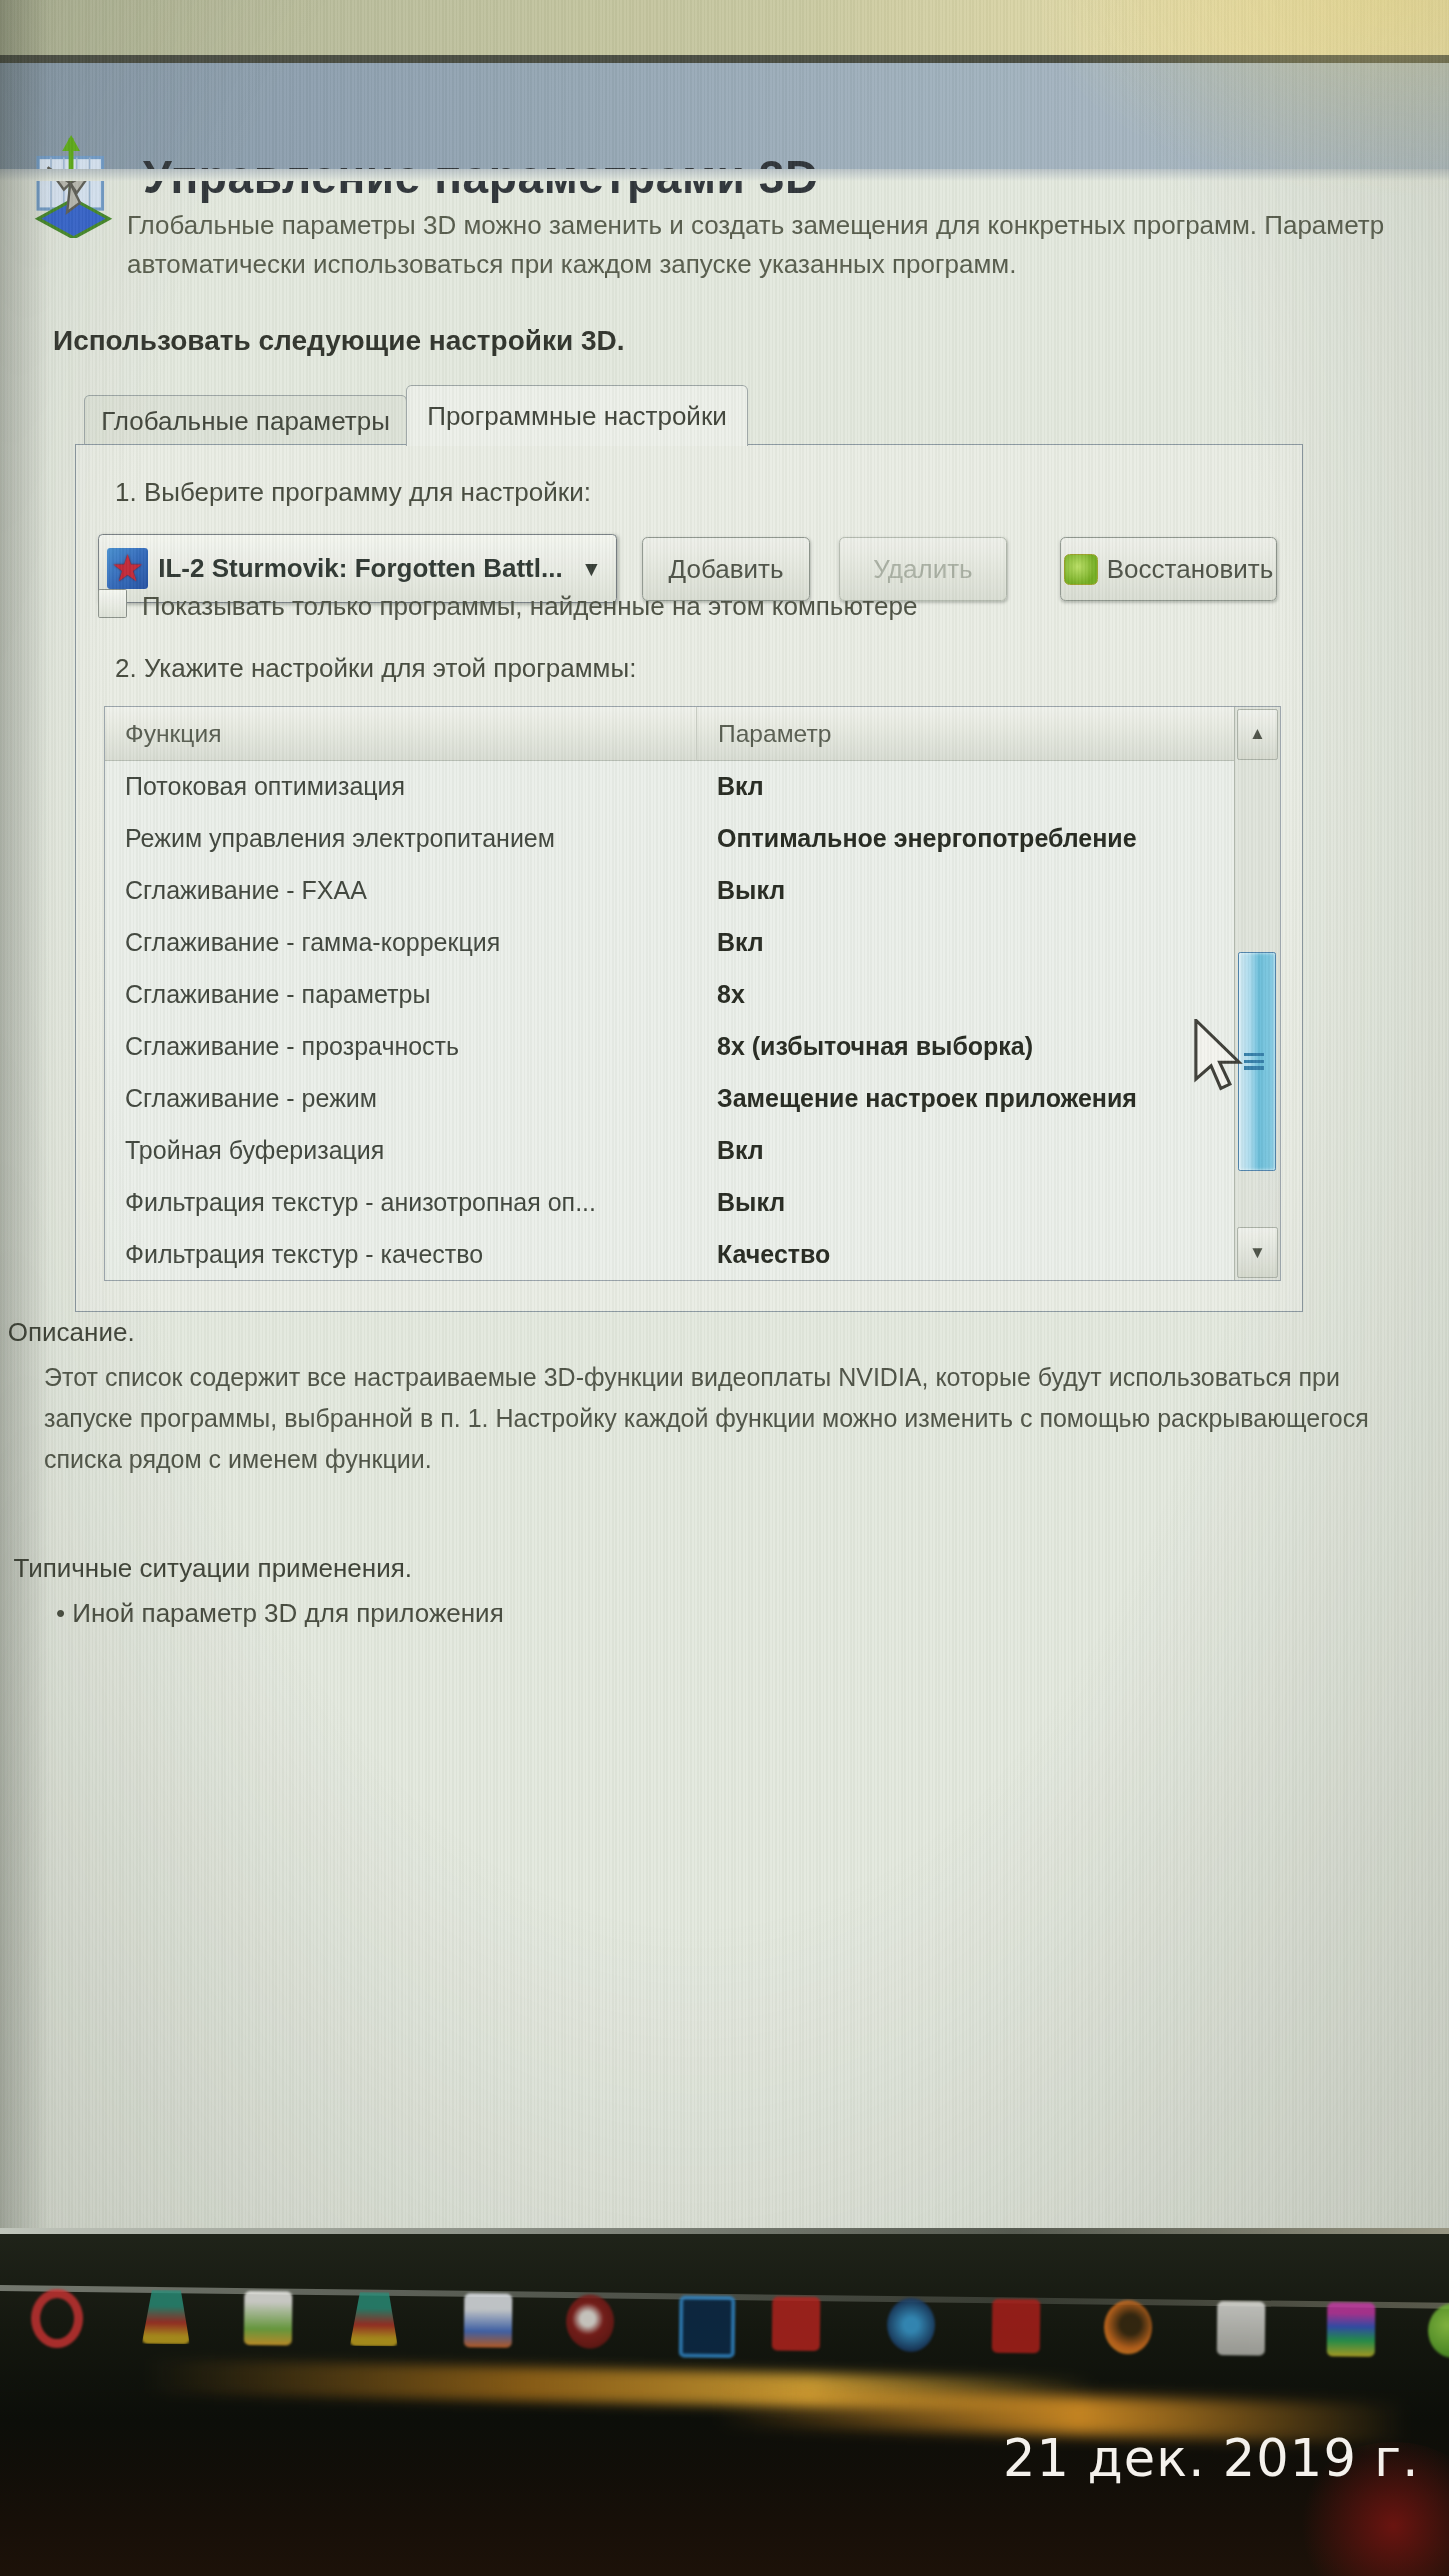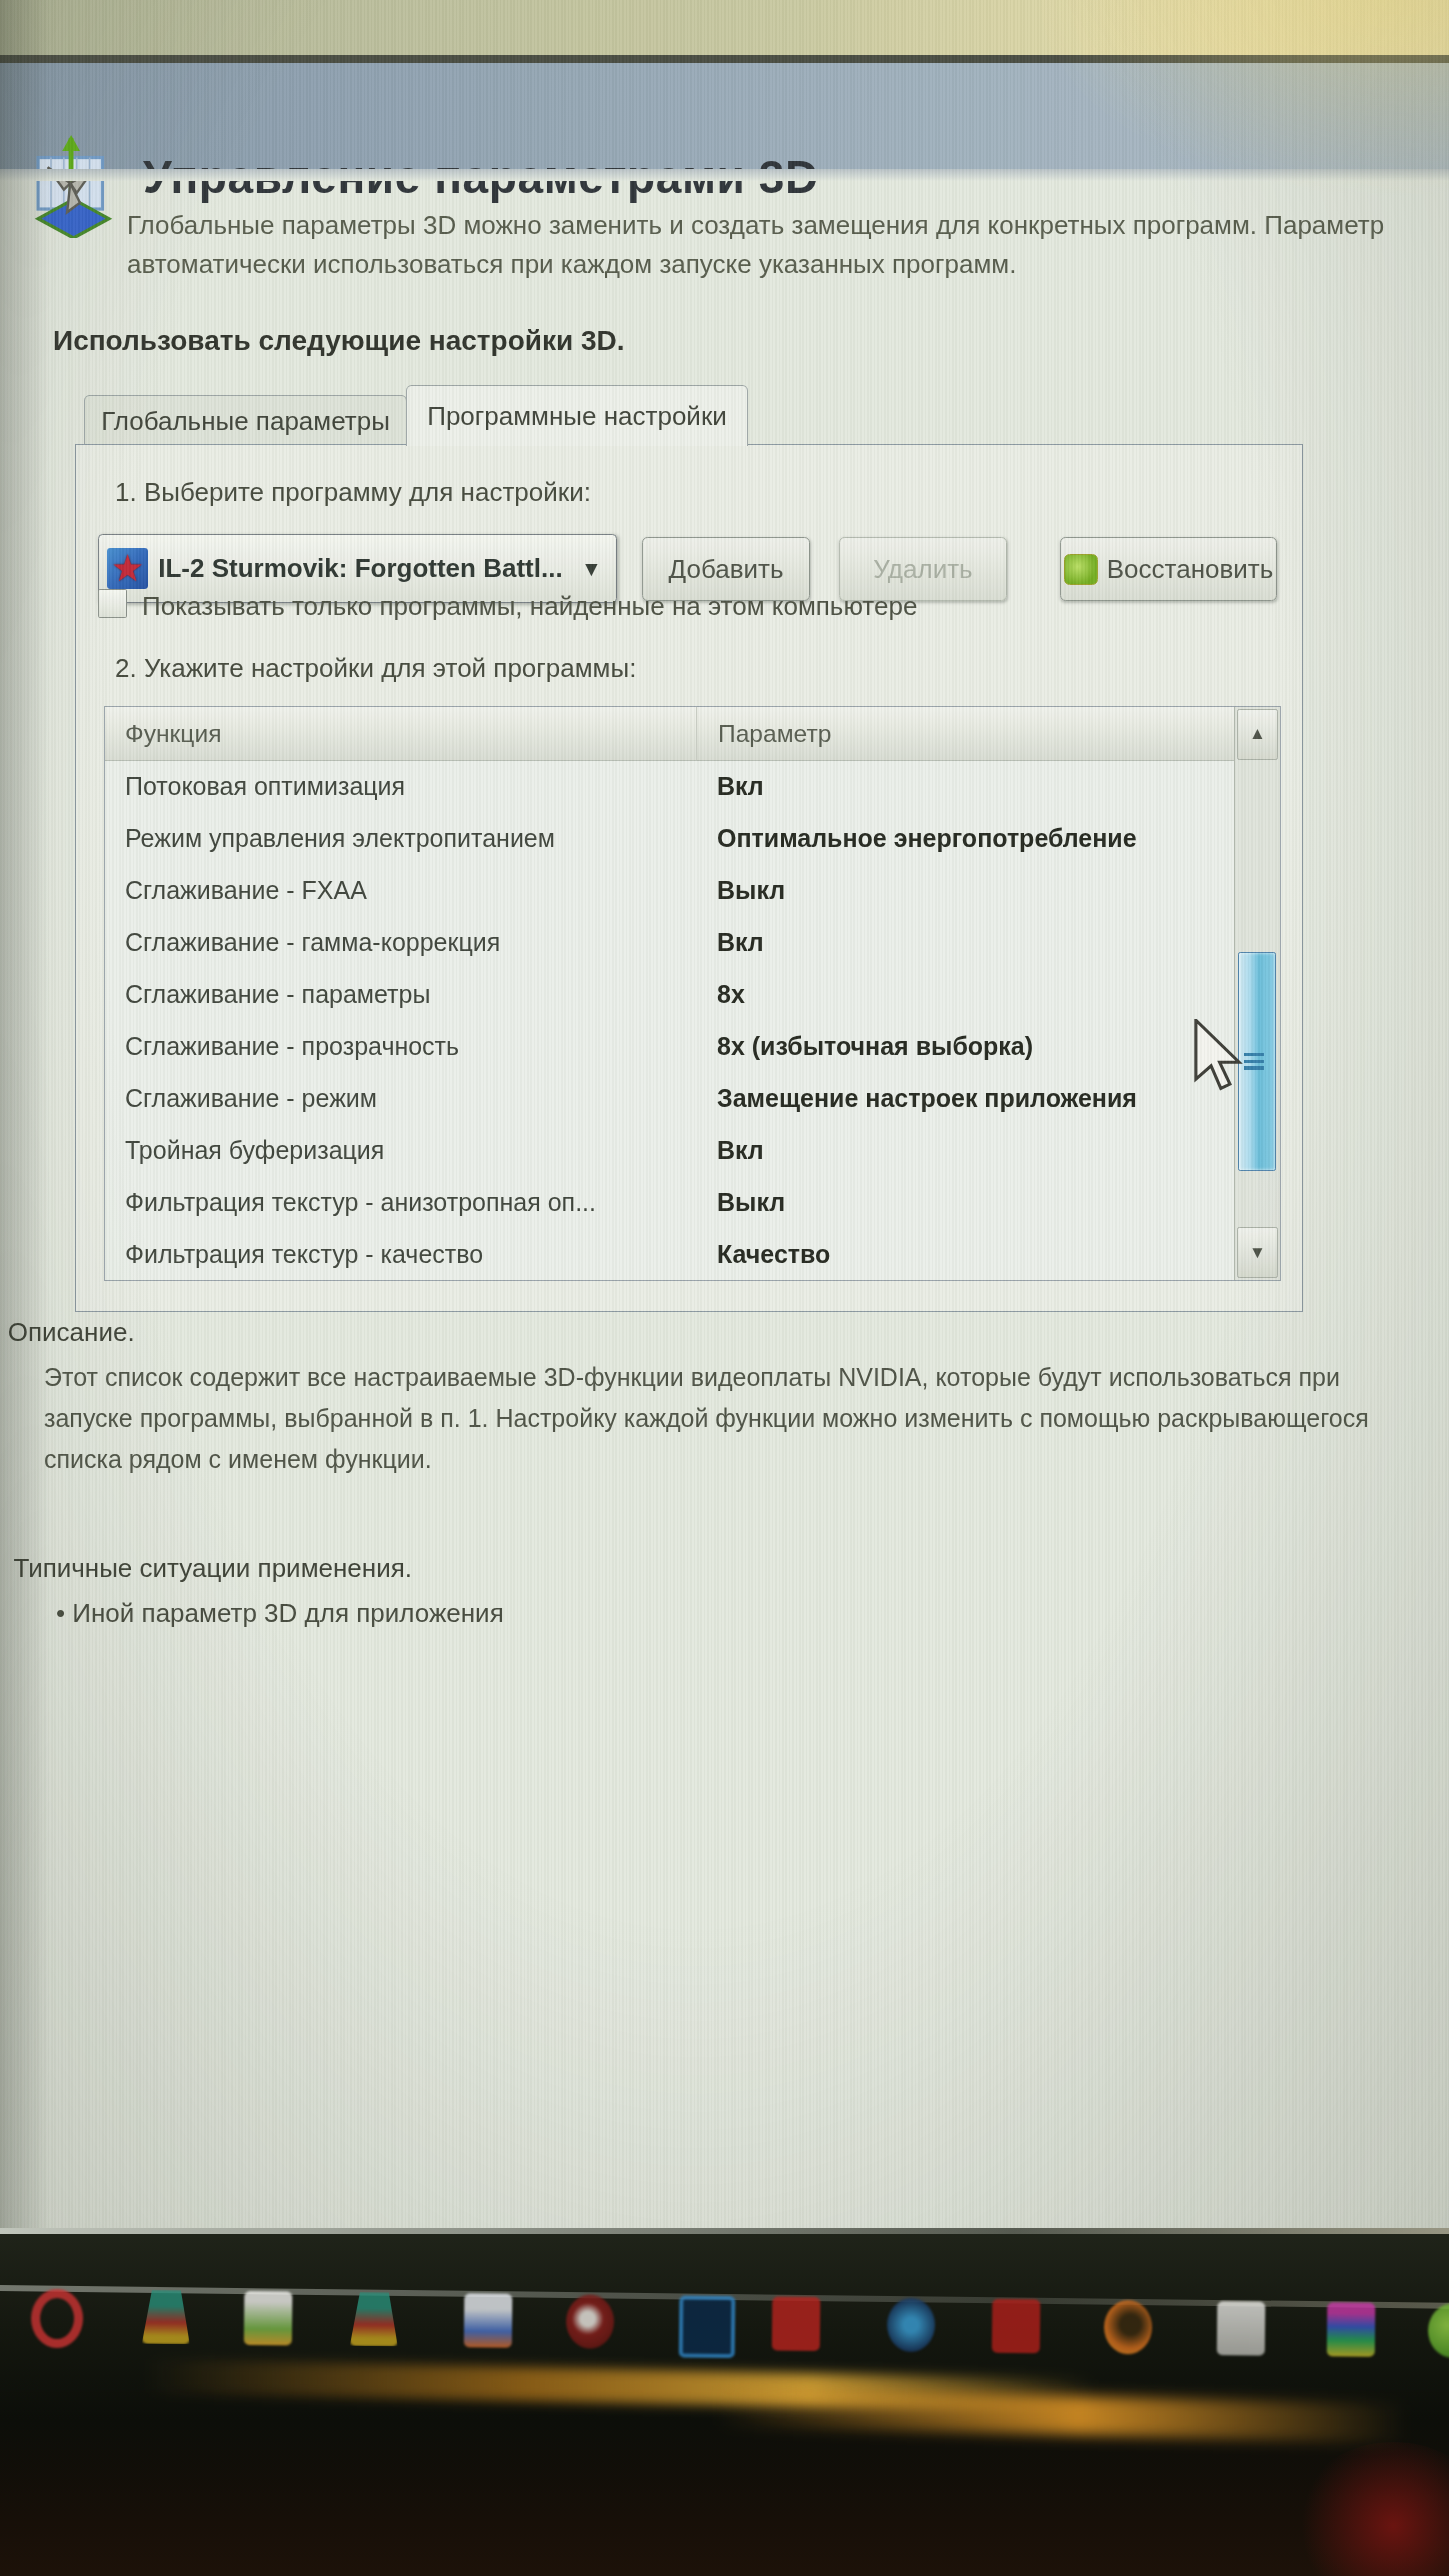--- a/index.html
+++ b/index.html
@@ -305,16 +305,17 @@
       <span class="ticon tic-ff" style="left:1104px"></span>
       <span class="ticon tic-zip" style="left:1217px"></span>
       <span class="ticon tic-stack" style="left:1327px"></span>
       <span class="ticon tic-green" style="left:1428px"></span>
     </div>
 
     <div id="flare1"></div>
     <div id="flare2"></div>
     <div id="red-blob"></div>
 
+    <div id="date-stamp">21 дек. 2019 г.</div>
   </div>
 
 </div>
 
 
 </body></html>

